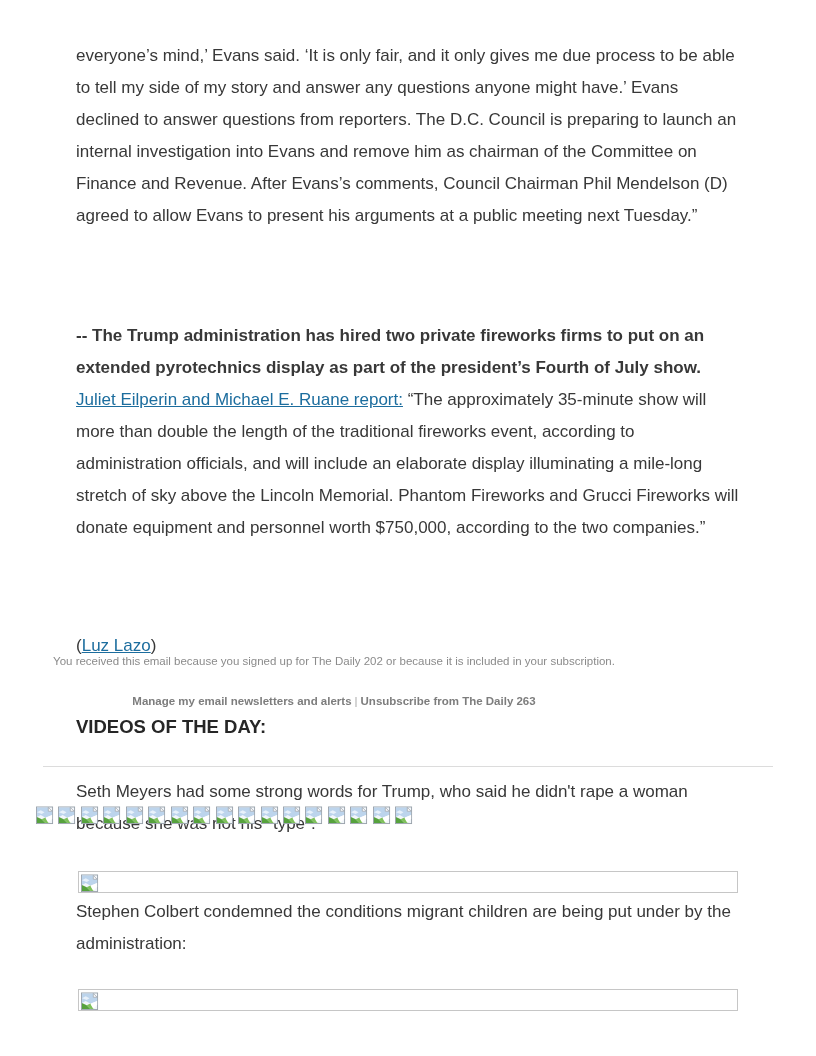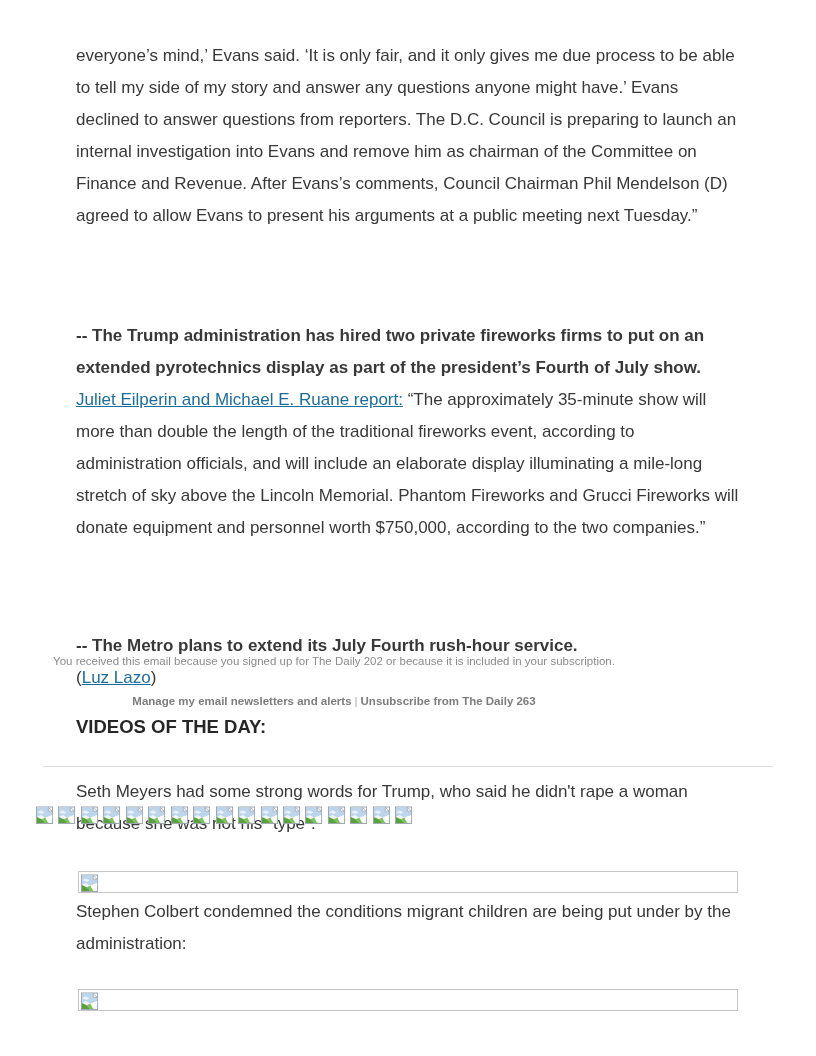--- a/index.html
+++ b/index.html
@@ -43,21 +43,21 @@
 
   <div class="col content-block" style="top:40px;">
     <p class="body-text">everyone’s mind,’ Evans said. ‘It is only fair, and it only gives me due process to be able to tell my side of my story and answer any questions anyone might have.’ Evans declined to answer questions from reporters. The D.C. Council is preparing to launch an internal investigation into Evans and remove him as chairman of the Committee on Finance and Revenue. After Evans’s comments, Council Chairman Phil Mendelson (D) agreed to allow Evans to present his arguments at a public meeting next Tuesday.”</p>
   </div>
 
   <div class="col content-block" style="top:320px;">
     <p class="body-text"><span class="bold">-- The Trump administration has hired two private fireworks firms to put on an extended pyrotechnics display as part of the president’s Fourth of July show. </span><a class="article-link">Juliet Eilperin and Michael E. Ruane report:</a><span> “The approximately 35-minute show will more than double the length of the traditional fireworks event, according to administration officials, and will include an elaborate display illuminating a mile-long stretch of sky above the Lincoln Memorial. Phantom Fireworks and Grucci Fireworks will donate equipment and personnel worth $750,000, according to the two companies.”</span></p>
   </div>
 
   <div class="col content-block" style="top:630px;">
-    <p class="body-text"><span class="bold blockline">-- The Metro plans to extend its July Fourth rush-hour service.</span><span>(</span><a class="article-link">Luz Lazo</a><span>)</span></p>
+    <p class="body-text"><span>(</span><a class="article-link">Luz Lazo</a><span>)</span></p>
   </div>
 
   <div class="heading" style="top:716px;">VIDEOS OF THE DAY:</div>
 
   <div class="divider" style="top:766px;"></div>
 
   <div class="col content-block" style="top:776px;">
     <p class="body-text">Seth Meyers had some strong words for Trump, who said he didn't rape a woman because she was not his "type":</p>
   </div>
 

